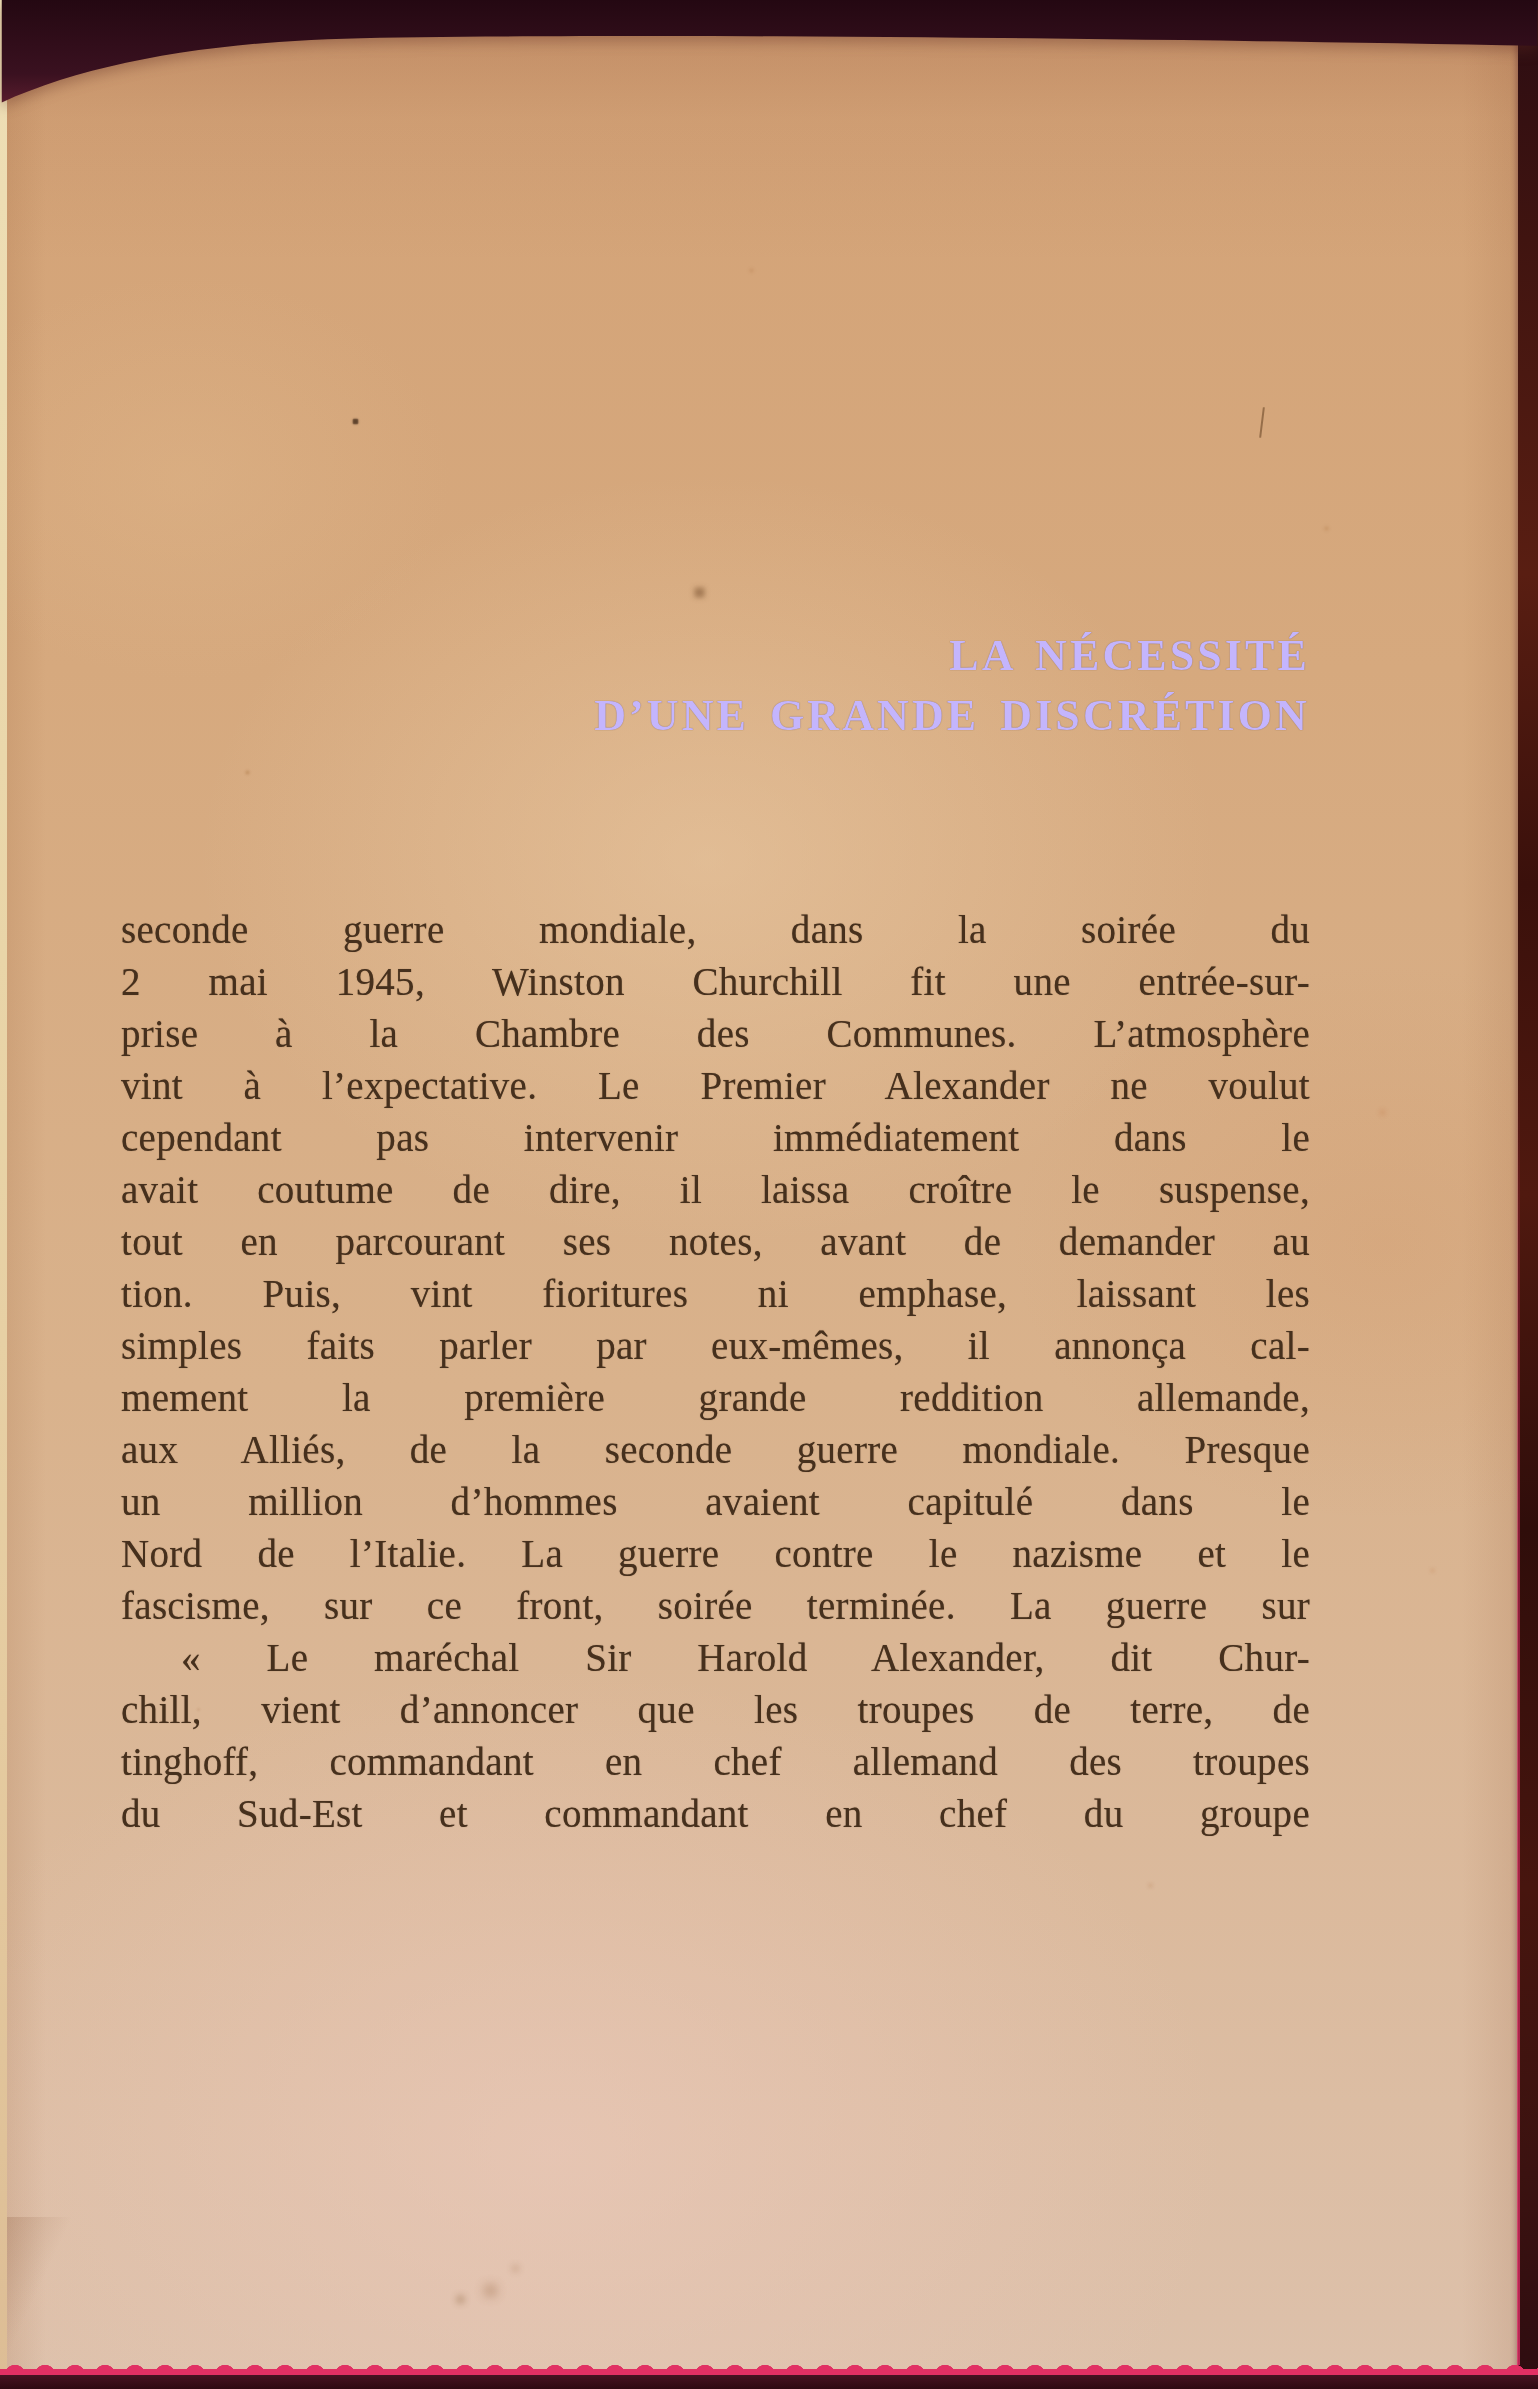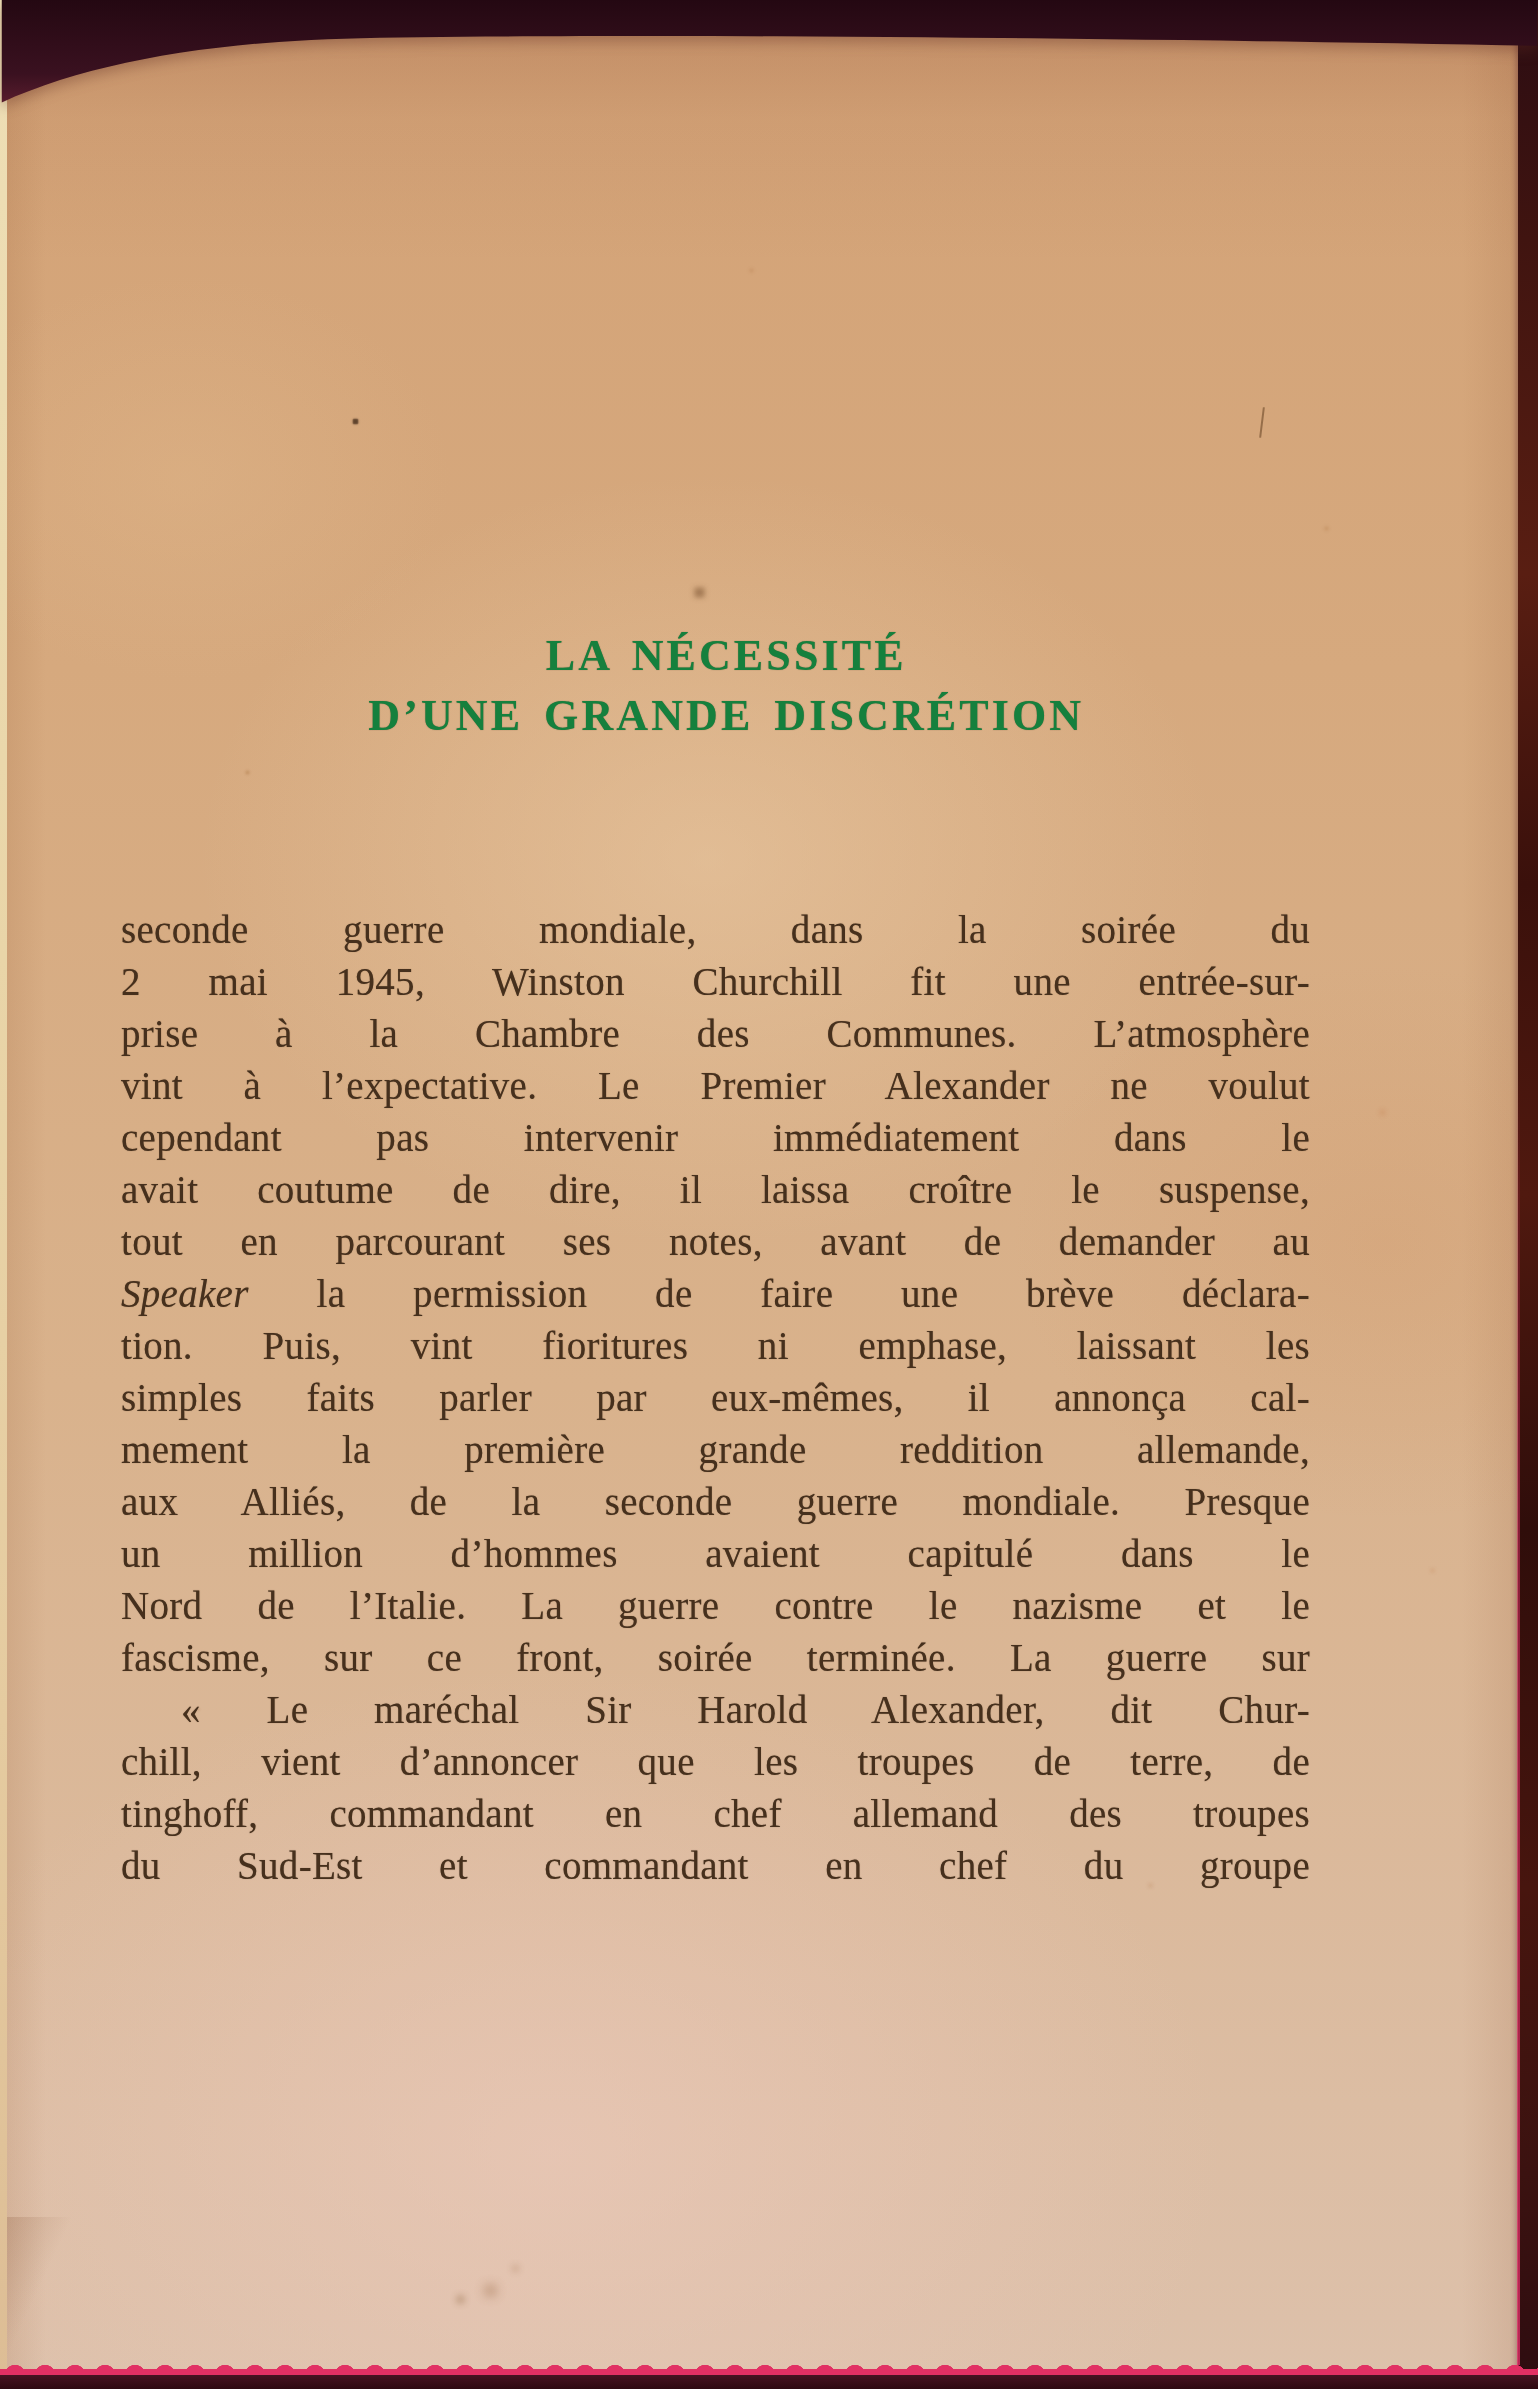--- a/index.html
+++ b/index.html
@@ -40,21 +40,21 @@
       1432px 1570px 3.8px 1.5px rgba(185,110,60,0.22);
   }
   .hair{
     position:absolute; left:1261px; top:407px; width:2.3px; height:31px; z-index:2;
     background:rgba(98,64,32,0.55); transform:rotate(7deg); border-radius:1.5px;
     filter:blur(0.4px);
   }
   
   #title-block{
     position:absolute; left:121px; top:626px; width:1189px; z-index:3;
-    text-align:center; color:#15803d; font-weight:700;
+    text-align:right; color:#c4b5fd; font-weight:700;
     font-size:44px; line-height:60px; letter-spacing:3.1px; word-spacing:6.9px;
     text-shadow:0 0 1.1px rgba(60,38,20,0.5);
     text-indent:21.4px;
   }
   #body-block{
     position:absolute; left:121px; top:904px; width:1189px; z-index:3;
     color:#46301d; font-size:39px;
     text-shadow:0 0 0.9px rgba(60,38,20,0.5);
     letter-spacing:0.3px;
   }
@@ -117,21 +117,20 @@
   </div>
 
   <div id="body-block">
       <div class="line"><span>seconde guerre mondiale, dans la soirée du</span></div>
       <div class="line"><span>2 mai 1945, Winston Churchill fit une entrée-sur-</span></div>
       <div class="line"><span>prise à la Chambre des Communes. L’atmosphère</span></div>
       <div class="line"><span>vint à l’expectative. Le Premier Alexander ne voulut</span></div>
       <div class="line"><span>cependant pas intervenir immédiatement dans le</span></div>
       <div class="line"><span>avait coutume de dire, il laissa croître le suspense,</span></div>
       <div class="line"><span>tout en parcourant ses notes, avant de demander au</span></div>
-      <div class="line"><span class="it">Speaker</span><span> la permission de faire une brève déclara-</span></div>
       <div class="line"><span>tion. Puis, vint fioritures ni emphase, laissant les</span></div>
       <div class="line"><span>simples faits parler par eux-mêmes, il annonça cal-</span></div>
       <div class="line"><span>mement la première grande reddition allemande,</span></div>
       <div class="line"><span>aux Alliés, de la seconde guerre mondiale. Presque</span></div>
       <div class="line"><span>un million d’hommes avaient capitulé dans le</span></div>
       <div class="line"><span>Nord de l’Italie. La guerre contre le nazisme et le</span></div>
       <div class="line"><span>fascisme, sur ce front, soirée terminée. La guerre sur</span></div>
       <div class="line indent"><span>« Le maréchal Sir Harold Alexander, dit Chur-</span></div>
       <div class="line"><span>chill, vient d’annoncer que les troupes de terre, de</span></div>
       <div class="line"><span>tinghoff, commandant en chef allemand des troupes</span></div>

